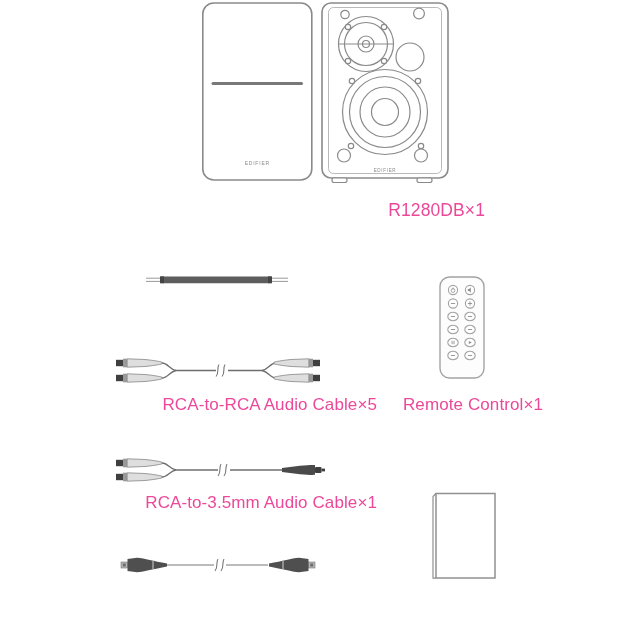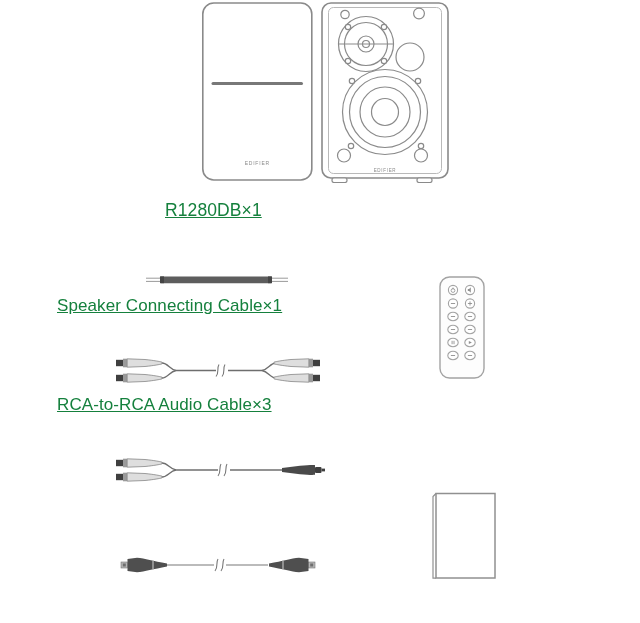--- a/index.html
+++ b/index.html
@@ -2,22 +2,22 @@
 <html><head>
 <meta charset="utf-8">
 <style>
   html,body { margin:0; padding:0; background:#ffffff; }
   #stage {
     position:relative; width:640px; height:623px; background:#ffffff;
     font-family:"Liberation Sans", sans-serif; overflow:hidden;
   }
   .illus { position:absolute; }
   .label {
-    position:absolute; color:#15803d; font-size:17px; letter-spacing:0.1px;
-    text-align:left; white-space:nowrap;text-decoration:underline;
+    position:absolute; color:#ec4899; font-size:17px; letter-spacing:0.1px;
+    text-align:right; white-space:nowrap;
   }
   .model-label { font-size:17.5px; }
 </style>
 </head>
 <body>
 
 <div id="stage">
 
   <svg class="illus" style="left:198px; top:1px;" width="254" height="182" viewBox="0 0 254 182">
 
@@ -74,21 +74,20 @@
     <g stroke="#9a9a9a" stroke-width="1">
       <line x1="6" y1="12.2" x2="23" y2="12.2"></line>
       <line x1="6" y1="15.4" x2="23" y2="15.4"></line>
       <line x1="129" y1="12.2" x2="148" y2="12.2"></line>
       <line x1="129" y1="15.4" x2="148" y2="15.4"></line>
     </g>
     <rect x="20" y="10.4" width="112" height="6.8" rx="1.2" fill="#5d5d5d"></rect>
     <rect x="20" y="10.4" width="4" height="6.8" fill="#454545"></rect>
     <rect x="128" y="10.4" width="4" height="6.8" fill="#454545"></rect>
   </svg>
-  <div class="label" style="left:57px; top:296px; width:320px;">Speaker Connecting Cable×1</div>
 
   <svg class="illus" style="left:112px; top:350px;" width="212" height="40" viewBox="0 0 212 40">
     <defs>
       <g id="rcaplugA">
         <rect x="0" y="-3.2" width="7" height="6.4" fill="#3f3f3f"></rect>
         <rect x="7" y="-4.3" width="4.2" height="8.6" fill="#9a9a9a"></rect>
         <path d="M11.2 -4.2 L29 -3.5 C38 -2.6 44 -1.4 46 -0.9 L46 0.9 C44 1.4 38 2.6 29 3.5 L11.2 4.2 Z" fill="#dedede" stroke="#878787" stroke-width="0.8"></path>
       </g>
       <g id="breakA" stroke="#787878" stroke-width="1.1" fill="none">
         <path d="M1 12 C4.5 8 1.5 4 4 0"></path>
@@ -102,21 +101,21 @@
       <line x1="116" y1="20.5" x2="150" y2="20.5"></line>
       <path d="M150 20.5 C156.5 19.5 158 13 164 13"></path>
       <path d="M150 20.5 C156.5 21.5 158 28 164 28"></path>
     </g>
     <use href="#breakA" transform="translate(103,14.5)"></use>
     <use href="#rcaplugA" transform="translate(4,13)"></use>
     <use href="#rcaplugA" transform="translate(4,28)"></use>
     <use href="#rcaplugA" transform="translate(208,13) scale(-1,1)"></use>
     <use href="#rcaplugA" transform="translate(208,28) scale(-1,1)"></use>
   </svg>
-  <div class="label" style="left:57px; top:395px; width:320px;">RCA-to-RCA Audio Cable×3</div>
+  <div class="label" style="left:57px; top:395px; width:320px;">RCA-to-RCA Audio Cable×5</div>
 
   <svg class="illus" style="left:437px; top:275px;" width="50" height="106" viewBox="0 0 50 106">
     <rect x="3" y="2" width="44" height="101" rx="9.5" fill="#fdfdfd" stroke="#a3a3a3" stroke-width="1.4"></rect>
     <g fill="#ffffff" stroke="#a3a3a3" stroke-width="1.1">
 
       <circle cx="16" cy="15" r="4.6"></circle>
       <circle cx="33" cy="15" r="4.6"></circle>
 
       <circle cx="16" cy="28.5" r="4.6"></circle>
       <circle cx="33" cy="28.5" r="4.6"></circle>
@@ -146,20 +145,21 @@
       <line x1="13.9" y1="54.5" x2="18.1" y2="54.5"></line>
       <line x1="30.9" y1="54.5" x2="35.1" y2="54.5"></line>
 
       <line x1="15.1" y1="65.8" x2="15.1" y2="69.2"></line>
       <line x1="17" y1="65.8" x2="17" y2="69.2"></line>
       <path d="M31.8 66.1 l3.1 1.4 l-3.1 1.4 z" fill="#8f8f8f" stroke="none"></path>
       <line x1="13.9" y1="80.5" x2="18.1" y2="80.5"></line>
       <line x1="30.9" y1="80.5" x2="35.1" y2="80.5"></line>
     </g>
   </svg>
+  <div class="label" style="left:383px; top:395px; width:160px;">Remote Control×1</div>
 
   <svg class="illus" style="left:112px; top:450px;" width="216" height="40" viewBox="0 0 216 40">
     <defs>
       <g id="rcaplugB">
         <rect x="0" y="-3.2" width="7" height="6.4" fill="#3f3f3f"></rect>
         <rect x="7" y="-4.3" width="4.2" height="8.6" fill="#9a9a9a"></rect>
         <path d="M11.2 -4.2 L29 -3.5 C38 -2.6 44 -1.4 46 -0.9 L46 0.9 C44 1.4 38 2.6 29 3.5 L11.2 4.2 Z" fill="#dedede" stroke="#878787" stroke-width="0.8"></path>
       </g>
       <g id="breakB" stroke="#787878" stroke-width="1.1" fill="none">
         <path d="M1 12 C4.5 8 1.5 4 4 0"></path>
@@ -175,20 +175,21 @@
     <use href="#breakB" transform="translate(105,14)"></use>
     <use href="#rcaplugB" transform="translate(4,13)"></use>
     <use href="#rcaplugB" transform="translate(4,27)"></use>
 
     <g>
       <path d="M170 18 L188 15.8 C196 15 202 15 203 15.2 L203 24.8 C202 25 196 25 188 24.2 L170 22 Z" fill="#4a4a4a"></path>
       <rect x="203" y="17" width="6.5" height="6" rx="1" fill="#3f3f3f"></rect>
       <rect x="209.5" y="18.6" width="3.5" height="2.8" fill="#3f3f3f"></rect>
     </g>
   </svg>
+  <div class="label" style="left:57px; top:493px; width:320px;">RCA-to-3.5mm Audio Cable×1</div>
 
   <svg class="illus" style="left:116px; top:552px;" width="204" height="26" viewBox="0 0 204 26">
     <defs>
       <g id="breakC" stroke="#787878" stroke-width="1.1" fill="none">
         <path d="M1 12 C4.5 8 1.5 4 4 0"></path>
         <path d="M7 12 C10.5 8 7.5 4 10 0"></path>
       </g>
       <g id="toslink">
         <rect x="0" y="10" width="6.5" height="6" fill="#b5b5b5" stroke="#777777" stroke-width="0.6"></rect>
         <rect x="1.8" y="11.5" width="3" height="3" fill="#6f6f6f"></rect>

